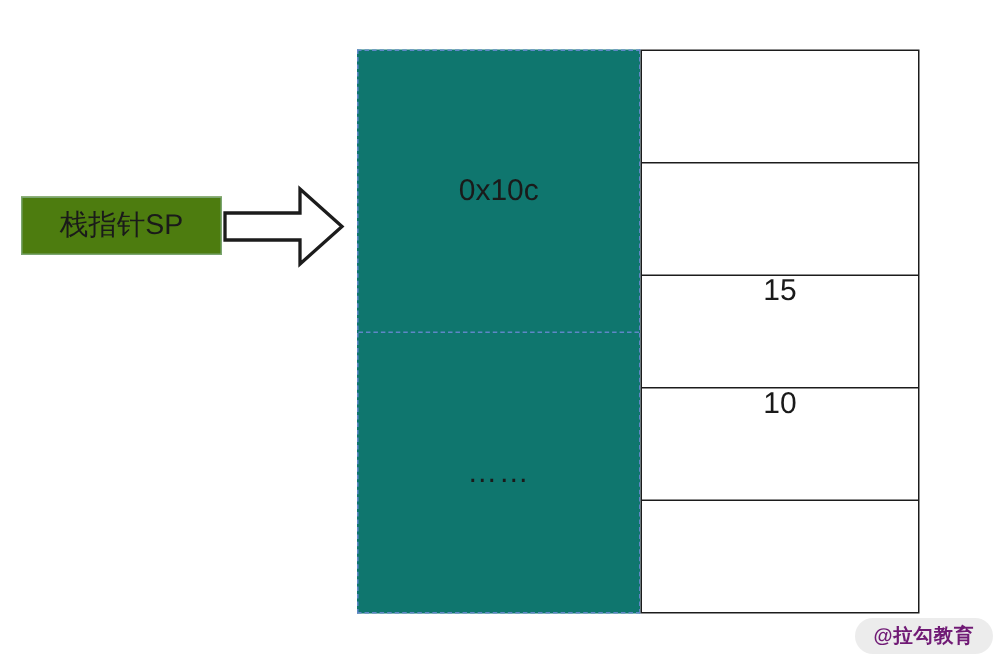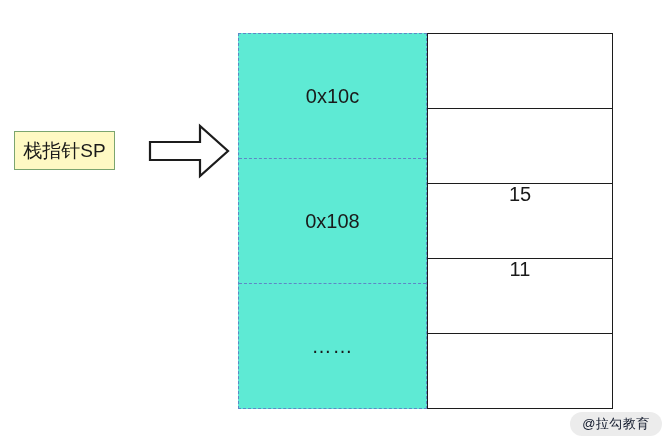--- a/index.html
+++ b/index.html
@@ -21,24 +21,24 @@
     inset: 0;
     width: 669px;
     height: 442px;
   }
 
   
   .sp-label {
     position: absolute;
     left: 14px;
     top: 131px;
-    width: 101px;
+    width: 134px;
     height: 39px;
     box-sizing: border-box;
-    background: #fef9c3;
+    background: #4d7c0f;
     border: 1.5px solid #7ba56f;
     display: flex;
     align-items: center;
     justify-content: center;
     font-size: 19px;
     line-height: 1;
     letter-spacing: 0px;
     color: #1a1a1a;
     white-space: nowrap;
   }
@@ -62,21 +62,21 @@
     height: 376px;
   }
 
   .addr-col {
     position: absolute;
     left: 0;
     top: 0;
     width: 189px;
     height: 376px;
     box-sizing: border-box;
-    background: #5eead4;
+    background: #0f766e;
     border: 1.6px dashed #5f86c7;
     display: flex;
     flex-direction: column;
   }
   .addr-cell {
     flex: 1 1 0;
     box-sizing: border-box;
     display: flex;
     align-items: center;
     justify-content: center;
@@ -118,27 +118,28 @@
 
   
   .watermark {
     position: absolute;
     left: 570px;
     top: 412px;
     width: 92px;
     height: 24px;
     border-radius: 12px;
     background: #ececec;
-    color: #0f172a;
+    color: #701a75;
     font-size: 13px;
     display: flex;
     align-items: center;
     justify-content: center;
     letter-spacing: 0.5px;
     white-space: nowrap;
+    font-weight: bold;
   }
 </style>
 </head>
 <body>
 
 <div id="canvas">
 
   <div class="sp-label">
     <span>栈指针SP</span>
   </div>
@@ -148,40 +149,37 @@
       <path d="M2 22 L52 22 L52 6 L80 31 L52 56 L52 40 L2 40 Z" fill="#ffffff" stroke="#1c1c1c" stroke-width="2.2" stroke-linejoin="miter"></path>
     </svg>
   </div>
 
   <div class="mem-table">
 
     <div class="addr-col">
       <div class="addr-cell">
         <span>0x10c</span>
       </div>
-      <div class="addr-cell">
-        <span>0x108</span>
-      </div>
       <div class="addr-cell ellipsis">
         <span>……</span>
       </div>
     </div>
 
     <div class="val-col">
       <div class="val-cell">
         <span></span>
       </div>
       <div class="val-cell">
         <span></span>
       </div>
       <div class="val-cell">
         <span>15</span>
       </div>
       <div class="val-cell">
-        <span>11</span>
+        <span>10</span>
       </div>
       <div class="val-cell">
         <span></span>
       </div>
     </div>
 
   </div>
 
   <div class="watermark">
     <span>@拉勾教育</span>

